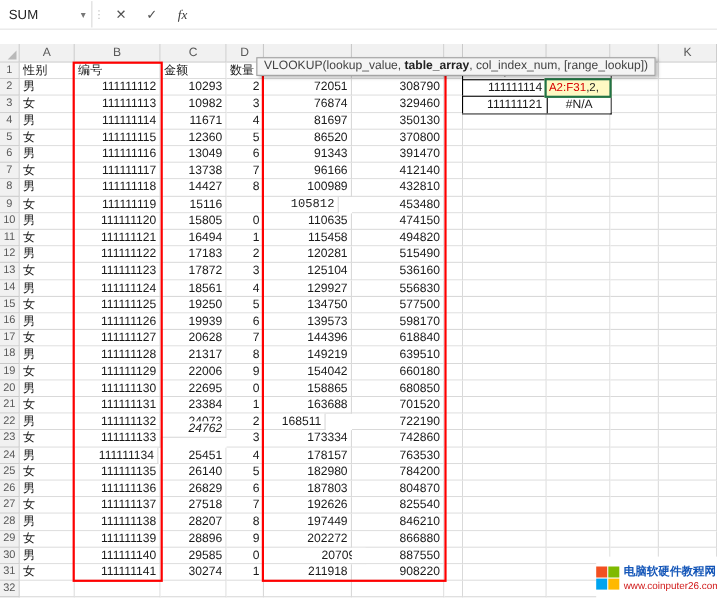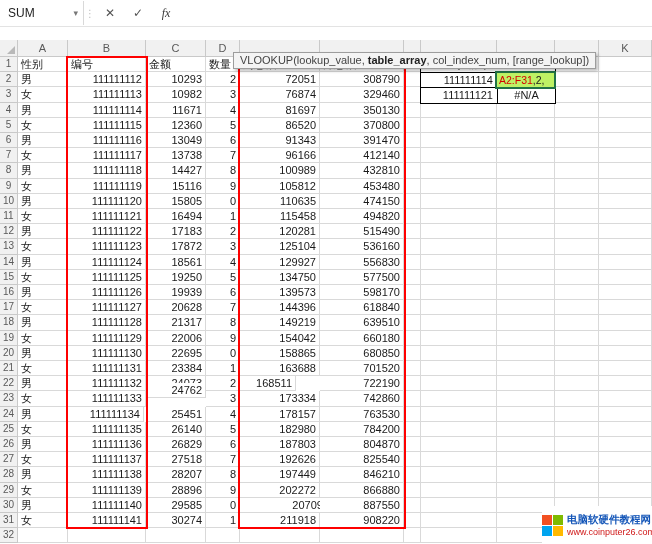--- a/index.html
+++ b/index.html
@@ -39,21 +39,21 @@
       border-right:1px solid #000;border-bottom:1px solid #000;z-index:6;box-sizing:content-box;}
   .lt-cell{position:absolute;box-sizing:border-box;border-left:1px solid #000;border-top:1px solid #000;
       background:#fff;font-size:11px;overflow:hidden;white-space:nowrap;}
   .lt-header{left:0;top:0;width:135px;height:16px;line-height:15px;padding-left:3px;}
   .lt-id1{left:0;top:16px;width:77px;height:15px;line-height:14px;}
   .lt-res1{left:77px;top:16px;width:58px;height:15px;}
   .lt-id2{left:0;top:31px;width:77px;height:16px;line-height:15px;}
   .lt-res2{left:77px;top:31px;width:58px;height:16px;line-height:15px;text-align:center;}
   .lt-cell.num{text-align:right;padding-right:4px;}
   .edit-cell{position:absolute;left:495px;top:71px;width:61px;height:18px;border:2px solid #217346;
-      background:#bef264;z-index:8;font-size:10.5px;line-height:14px;padding-left:2px;
+      background:#fef9c3;z-index:8;font-size:10.5px;line-height:14px;padding-left:2px;
       white-space:nowrap;overflow:hidden;box-sizing:border-box;}
 
   
   .tooltip{position:absolute;left:233px;top:52px;height:17px;line-height:15px;background:#f4f4f4;
       border:1px solid #9d9d9d;box-shadow:2px 2px 3px rgba(0,0,0,0.25);padding:0 6px;
       font-size:11px;color:#444;z-index:30;white-space:nowrap;box-sizing:border-box;}
   .tooltip b{color:#222;}
 
   
   .watermark{position:absolute;left:542px;top:506px;width:110px;height:38px;background:#fff;
@@ -187,21 +187,21 @@
     <div class="cell" style="left: 404px; top: 163.4px; width: 17px; height: 15.2px; line-height: 14.2px;"></div>
     <div class="cell" style="left: 421px; top: 163.4px; width: 76px; height: 15.2px; line-height: 14.2px;"></div>
     <div class="cell" style="left: 497px; top: 163.4px; width: 58px; height: 15.2px; line-height: 14.2px;"></div>
     <div class="cell" style="left: 555px; top: 163.4px; width: 44px; height: 15.2px; line-height: 14.2px;"></div>
     <div class="cell" style="left: 599px; top: 163.4px; width: 53px; height: 15.2px; line-height: 14.2px;"></div>
     <div class="hcell rownum" style="left: 0px; top: 178.6px; width: 18px; height: 15.2px; line-height: 14.2px;">9</div>
     <div class="cell" style="left: 18px; top: 178.6px; width: 50px; height: 15.2px; line-height: 14.2px;">女</div>
     <div class="cell num" style="left: 68px; top: 178.6px; width: 78px; height: 15.2px; line-height: 14.2px;">111111119</div>
     <div class="cell num" style="left: 146px; top: 178.6px; width: 60px; height: 15.2px; line-height: 14.2px;">15116</div>
     <div class="cell num" style="left: 206px; top: 178.6px; width: 34px; height: 15.2px; line-height: 14.2px;">9</div>
-    <div class="cell num" style="left: 240px; top: 178.6px; width: 80px; height: 15.2px; line-height: 14.2px;">105812</div>
+    <div class="cell num" style="left: 228px; top: 178.6px; width: 80px; height: 15.2px; line-height: 14.2px; font-family: Liberation Mono, monospace;">105812</div>
     <div class="cell num" style="left: 320px; top: 178.6px; width: 84px; height: 15.2px; line-height: 14.2px;">453480</div>
     <div class="cell" style="left: 404px; top: 178.6px; width: 17px; height: 15.2px; line-height: 14.2px;"></div>
     <div class="cell" style="left: 421px; top: 178.6px; width: 76px; height: 15.2px; line-height: 14.2px;"></div>
     <div class="cell" style="left: 497px; top: 178.6px; width: 58px; height: 15.2px; line-height: 14.2px;"></div>
     <div class="cell" style="left: 555px; top: 178.6px; width: 44px; height: 15.2px; line-height: 14.2px;"></div>
     <div class="cell" style="left: 599px; top: 178.6px; width: 53px; height: 15.2px; line-height: 14.2px;"></div>
     <div class="hcell rownum" style="left: 0px; top: 193.8px; width: 18px; height: 15.2px; line-height: 14.2px;">10</div>
     <div class="cell" style="left: 18px; top: 193.8px; width: 50px; height: 15.2px; line-height: 14.2px;">男</div>
     <div class="cell num" style="left: 68px; top: 193.8px; width: 78px; height: 15.2px; line-height: 14.2px;">111111120</div>
     <div class="cell num" style="left: 146px; top: 193.8px; width: 60px; height: 15.2px; line-height: 14.2px;">15805</div>
@@ -353,21 +353,21 @@
     <div class="cell num" style="left: 240px; top: 376.2px; width: 56px; height: 15.2px; line-height: 14.2px;">168511</div>
     <div class="cell num" style="left: 320px; top: 376.2px; width: 84px; height: 15.2px; line-height: 14.2px;">722190</div>
     <div class="cell" style="left: 404px; top: 376.2px; width: 17px; height: 15.2px; line-height: 14.2px;"></div>
     <div class="cell" style="left: 421px; top: 376.2px; width: 76px; height: 15.2px; line-height: 14.2px;"></div>
     <div class="cell" style="left: 497px; top: 376.2px; width: 58px; height: 15.2px; line-height: 14.2px;"></div>
     <div class="cell" style="left: 555px; top: 376.2px; width: 44px; height: 15.2px; line-height: 14.2px;"></div>
     <div class="cell" style="left: 599px; top: 376.2px; width: 53px; height: 15.2px; line-height: 14.2px;"></div>
     <div class="hcell rownum" style="left: 0px; top: 391.4px; width: 18px; height: 15.2px; line-height: 14.2px;">23</div>
     <div class="cell" style="left: 18px; top: 391.4px; width: 50px; height: 15.2px; line-height: 14.2px;">女</div>
     <div class="cell num" style="left: 68px; top: 391.4px; width: 78px; height: 15.2px; line-height: 14.2px;">111111133</div>
-    <div class="cell num" style="left: 146px; top: 383px; width: 60px; height: 15.2px; line-height: 14.2px;">24762</div>
+    <div class="cell num" style="left: 146px; top: 383px; width: 60px; height: 15.2px; line-height: 14.2px; font-style: italic;">24762</div>
     <div class="cell num" style="left: 206px; top: 391.4px; width: 34px; height: 15.2px; line-height: 14.2px;">3</div>
     <div class="cell num" style="left: 240px; top: 391.4px; width: 80px; height: 15.2px; line-height: 14.2px;">173334</div>
     <div class="cell num" style="left: 320px; top: 391.4px; width: 84px; height: 15.2px; line-height: 14.2px;">742860</div>
     <div class="cell" style="left: 404px; top: 391.4px; width: 17px; height: 15.2px; line-height: 14.2px;"></div>
     <div class="cell" style="left: 421px; top: 391.4px; width: 76px; height: 15.2px; line-height: 14.2px;"></div>
     <div class="cell" style="left: 497px; top: 391.4px; width: 58px; height: 15.2px; line-height: 14.2px;"></div>
     <div class="cell" style="left: 555px; top: 391.4px; width: 44px; height: 15.2px; line-height: 14.2px;"></div>
     <div class="cell" style="left: 599px; top: 391.4px; width: 53px; height: 15.2px; line-height: 14.2px;"></div>
     <div class="hcell rownum" style="left: 0px; top: 406.6px; width: 18px; height: 15.2px; line-height: 14.2px;">24</div>
     <div class="cell" style="left: 18px; top: 406.6px; width: 50px; height: 15.2px; line-height: 14.2px;">男</div>

